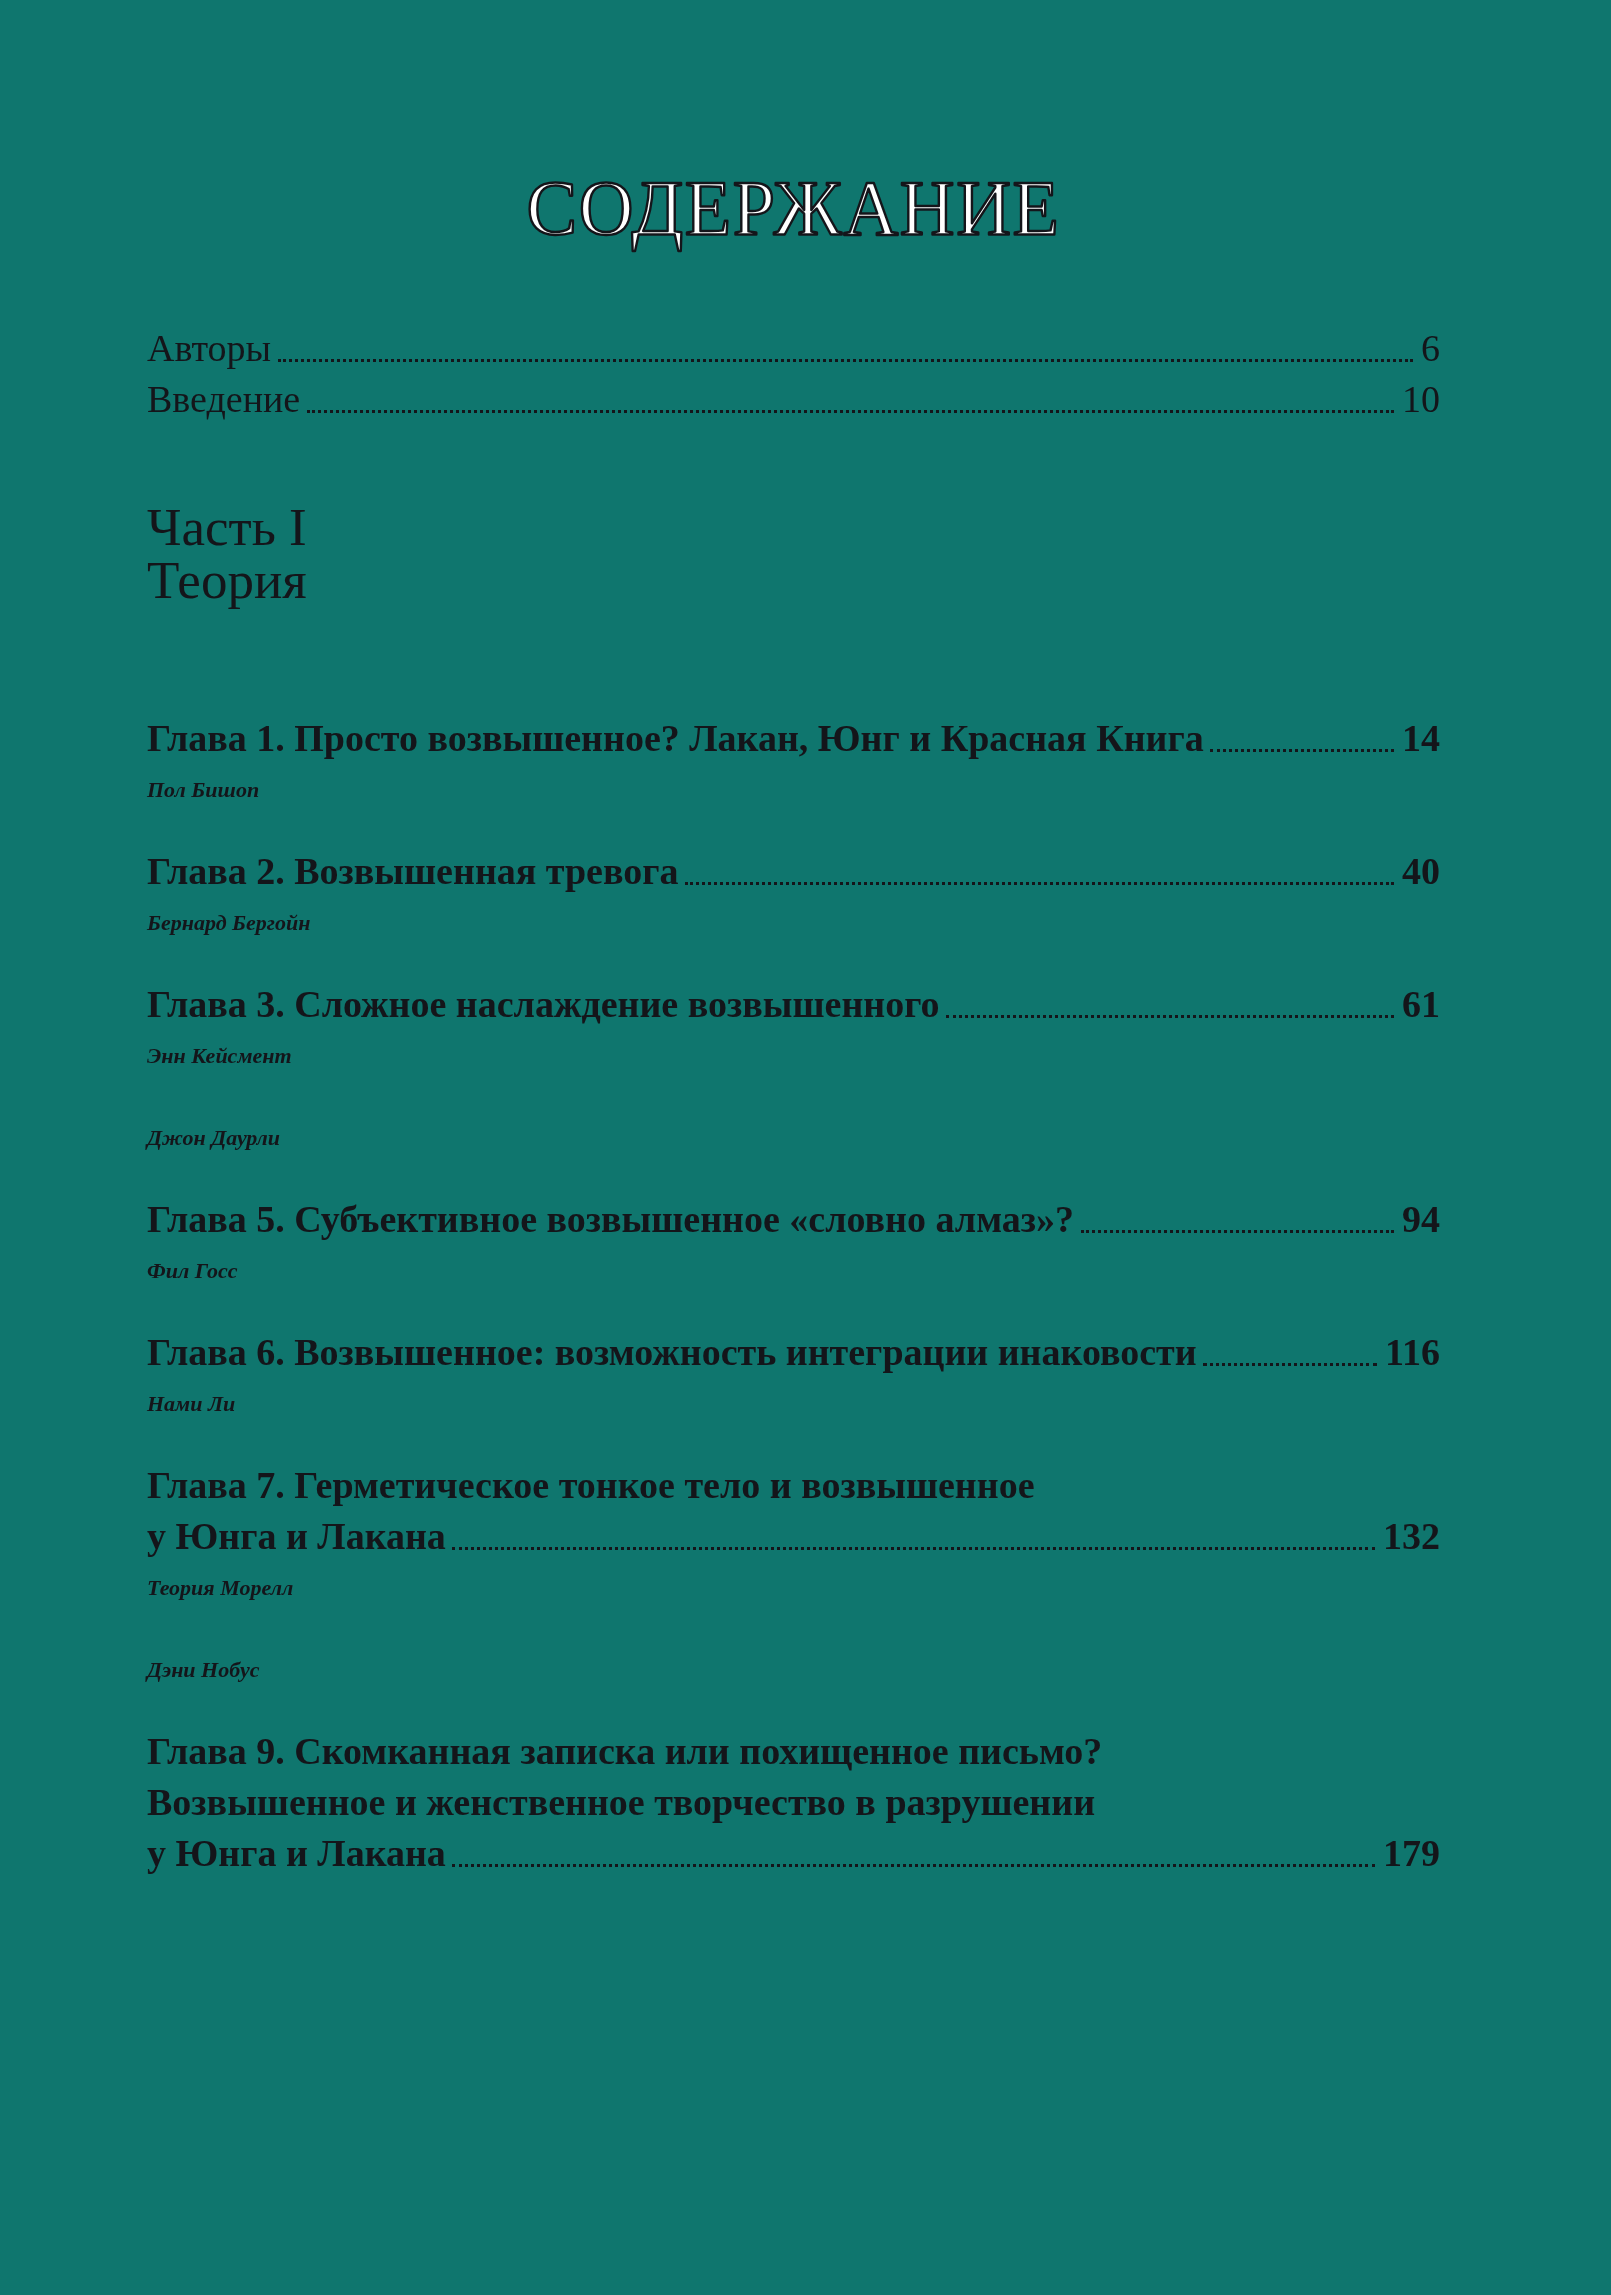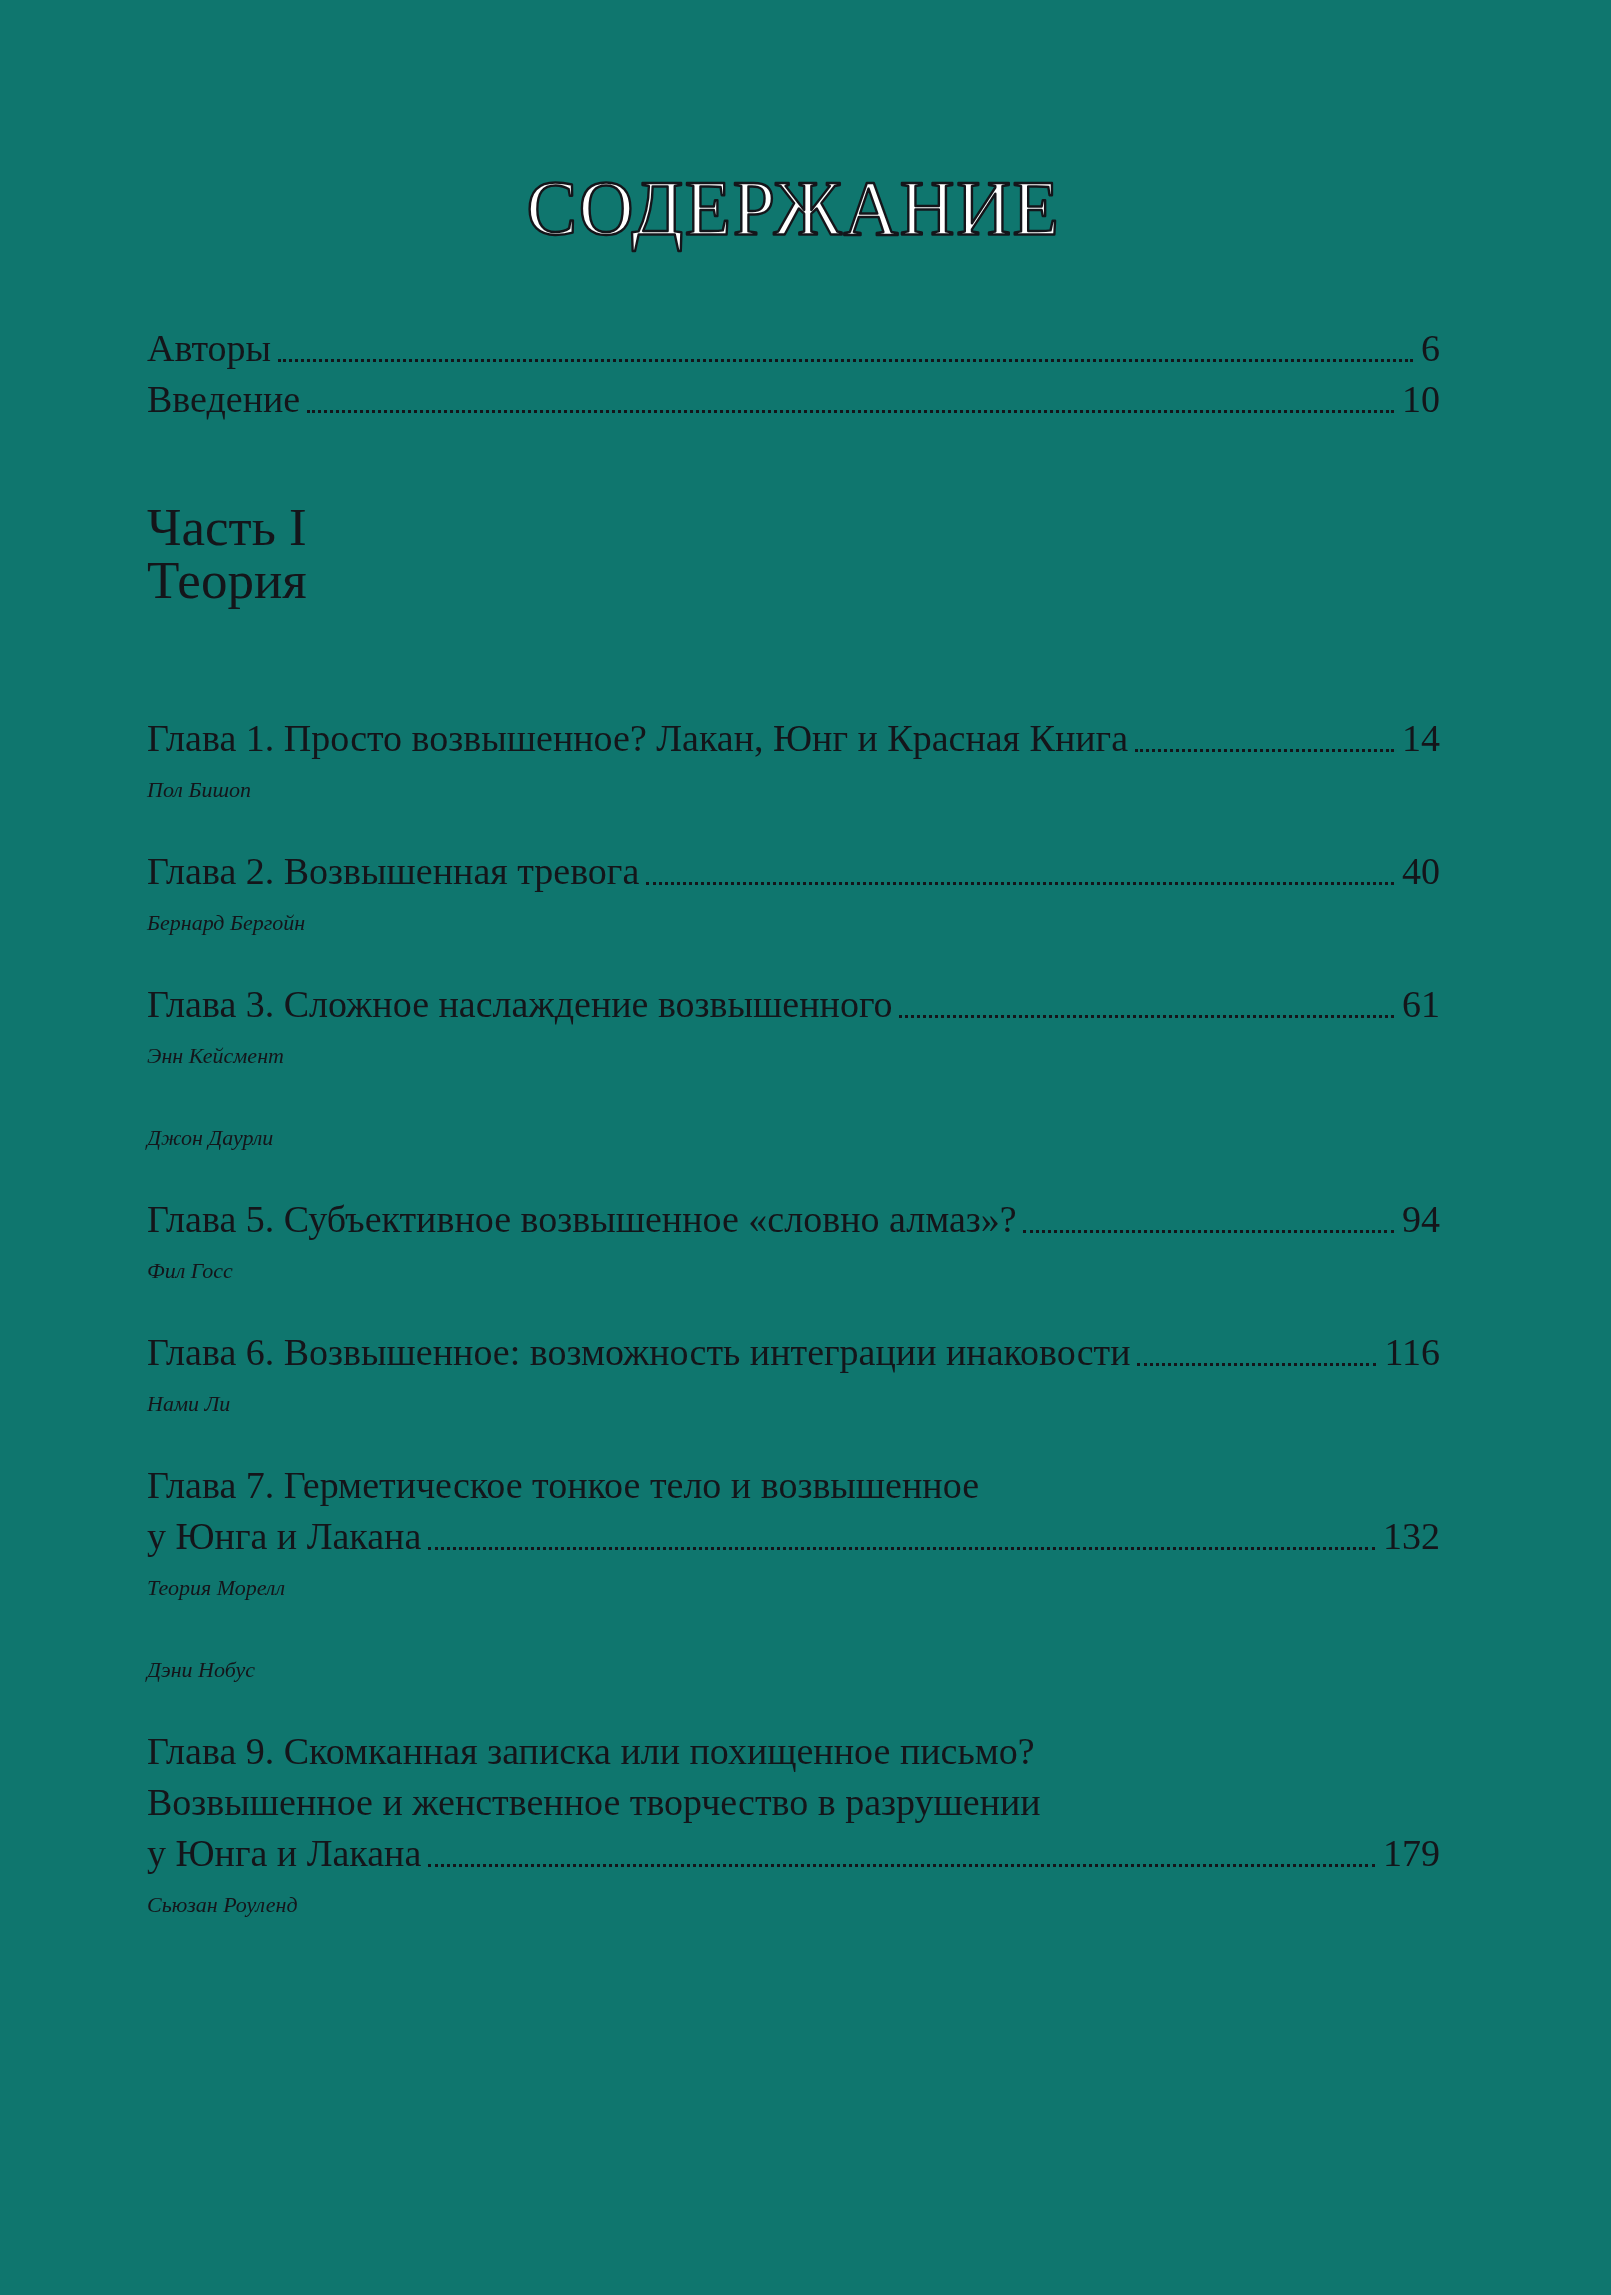--- a/index.html
+++ b/index.html
@@ -55,21 +55,21 @@
   
   .part-heading {
     margin-top: 76px;
     text-align: left;
     font-size: 53px;
     line-height: 53px;
     font-weight: normal;
   }
 
   
-  .chapters { margin-top: 106px; }
+  .chapters { margin-top: 106px; font-weight: bold; }
   .chapter + .chapter { margin-top: 31px; }
   .author {
     font-style: italic;
     font-size: 22px;
     line-height: 51px;
   }
 </style>
 </head>
 <body>
 
@@ -177,19 +177,18 @@
             </div>
             <div class="toc-line">
               <span class="toc-text">Возвышенное и женственное творчество в разрушении</span>
             </div>
             <div class="toc-line">
     <span class="toc-text">у Юнга и Лакана</span>
     <span class="leader"></span>
     <span class="pagenum">179</span>
   </div>
           </div>
-    <p class="author">Сьюзан Роуленд</p>
   </section>
       </div>
 
   </div>
 </div>
 
 
 </body></html>

